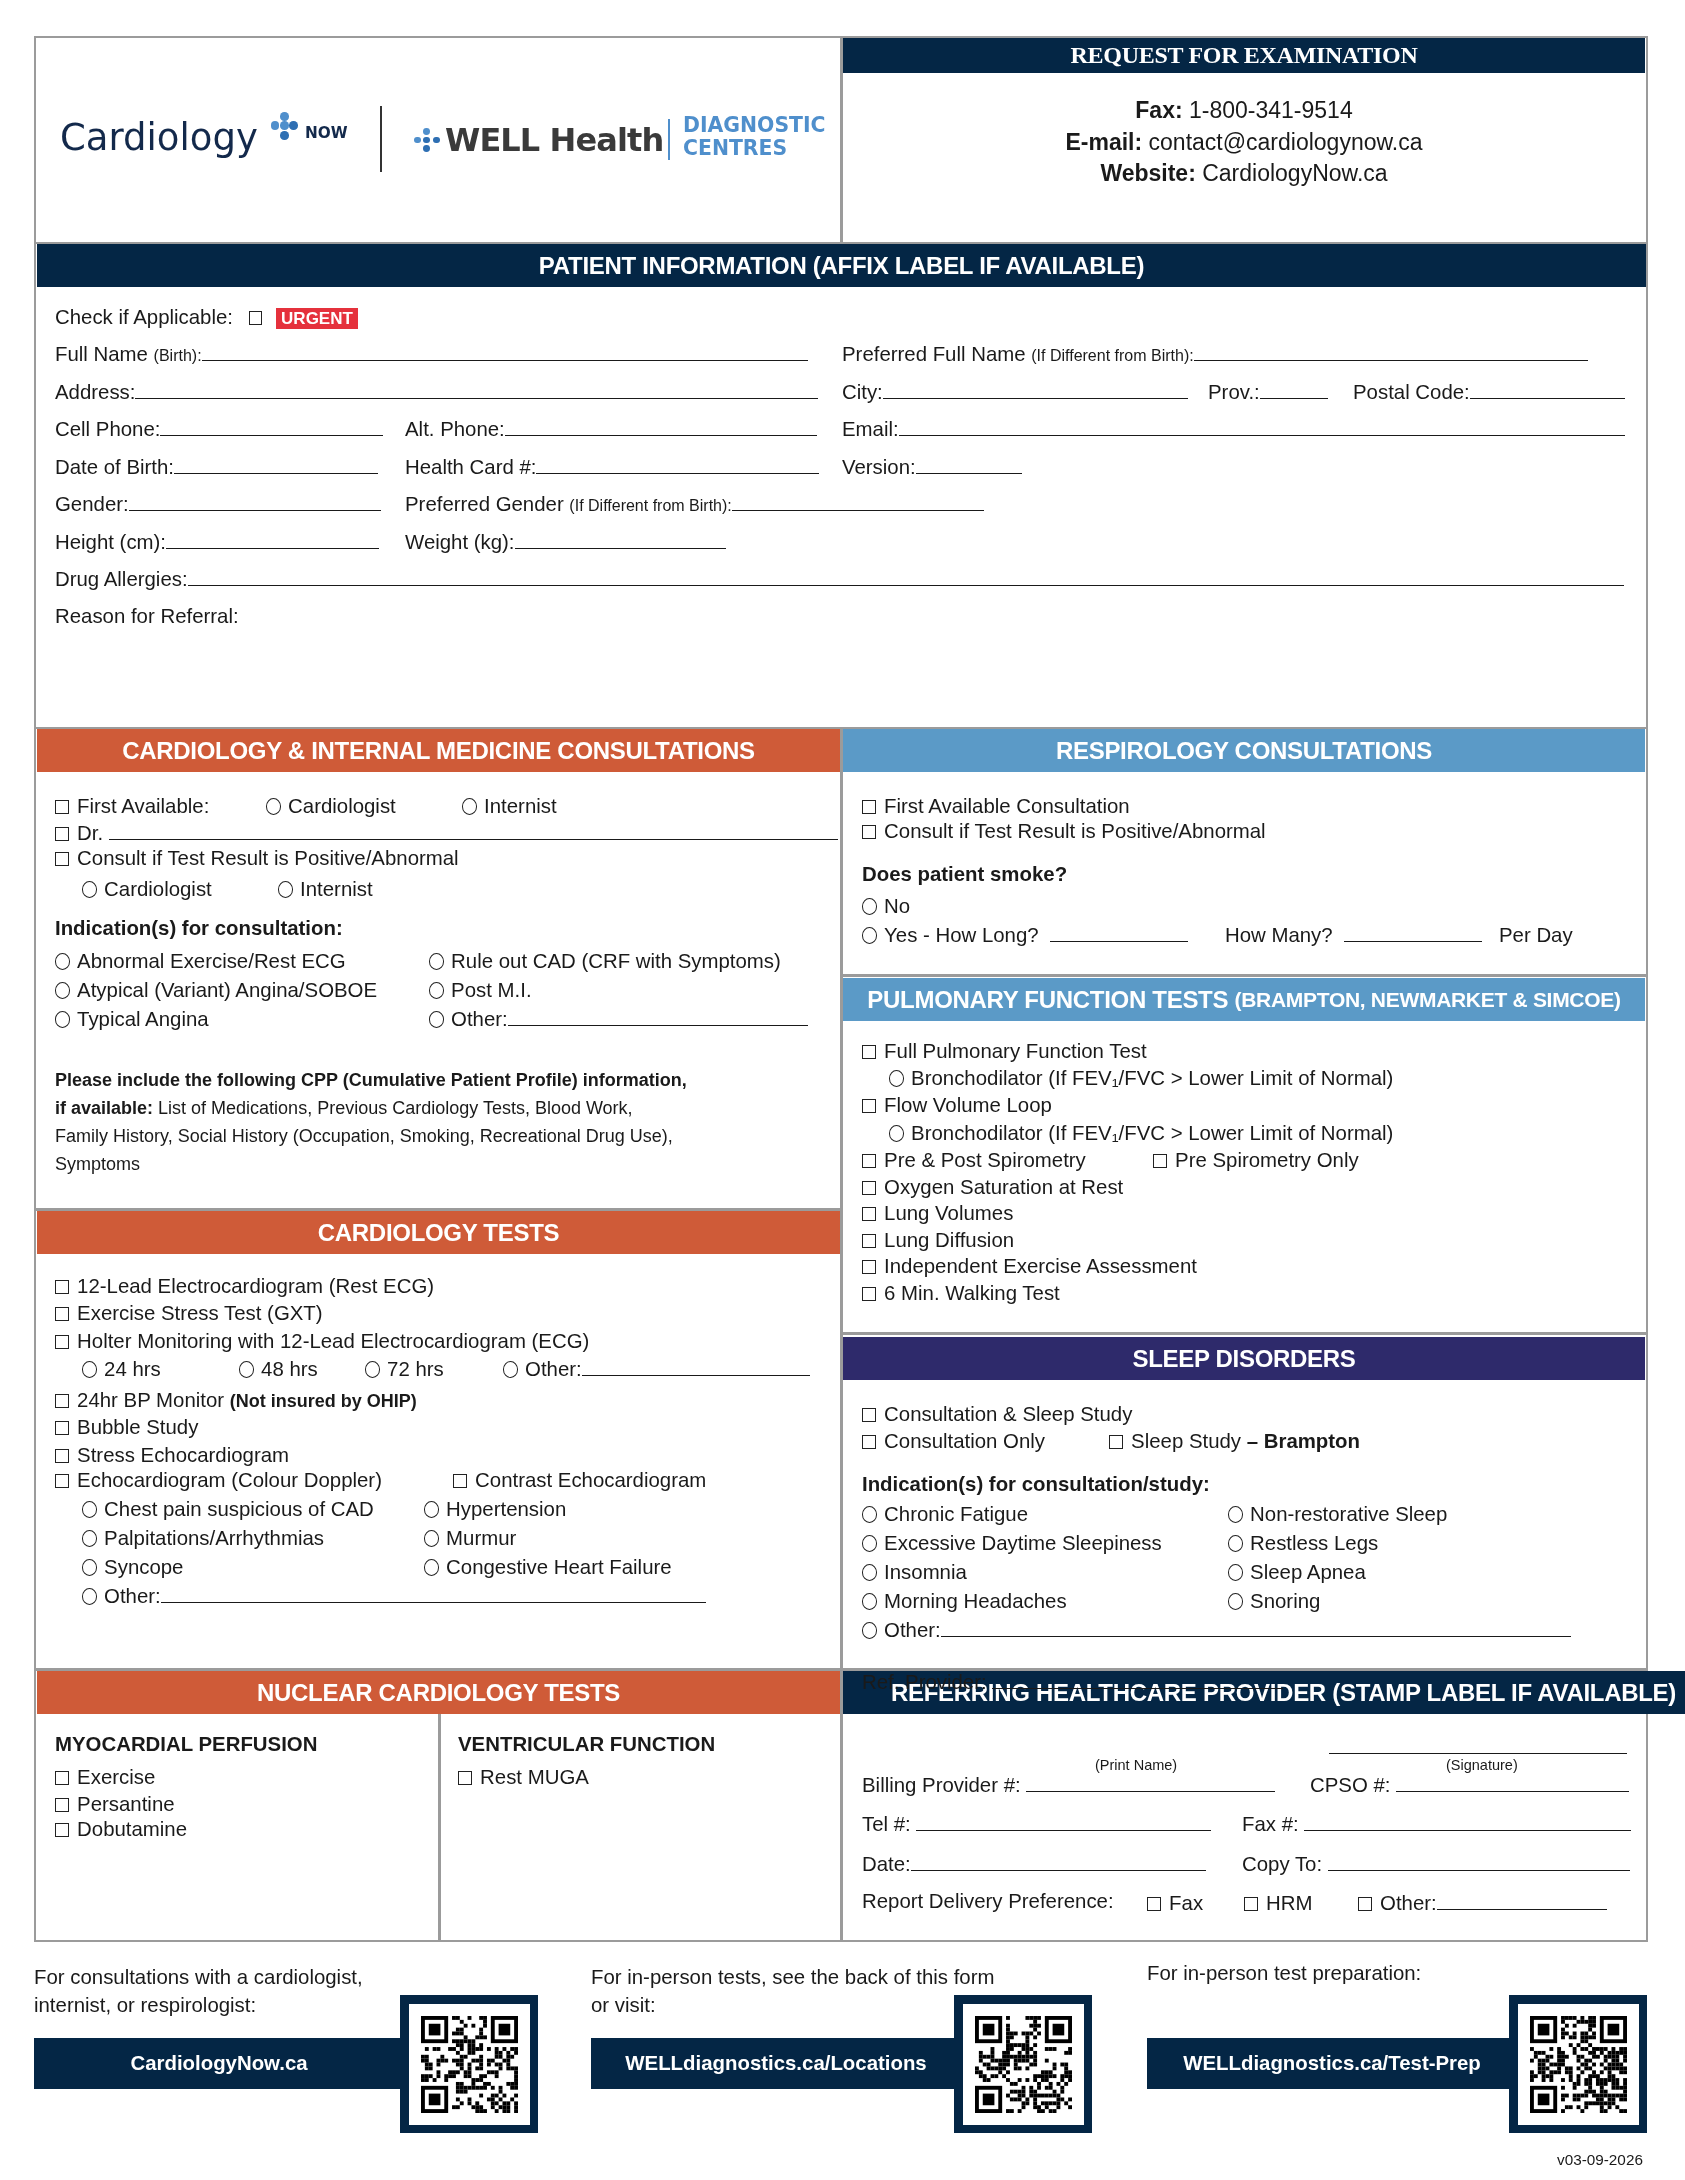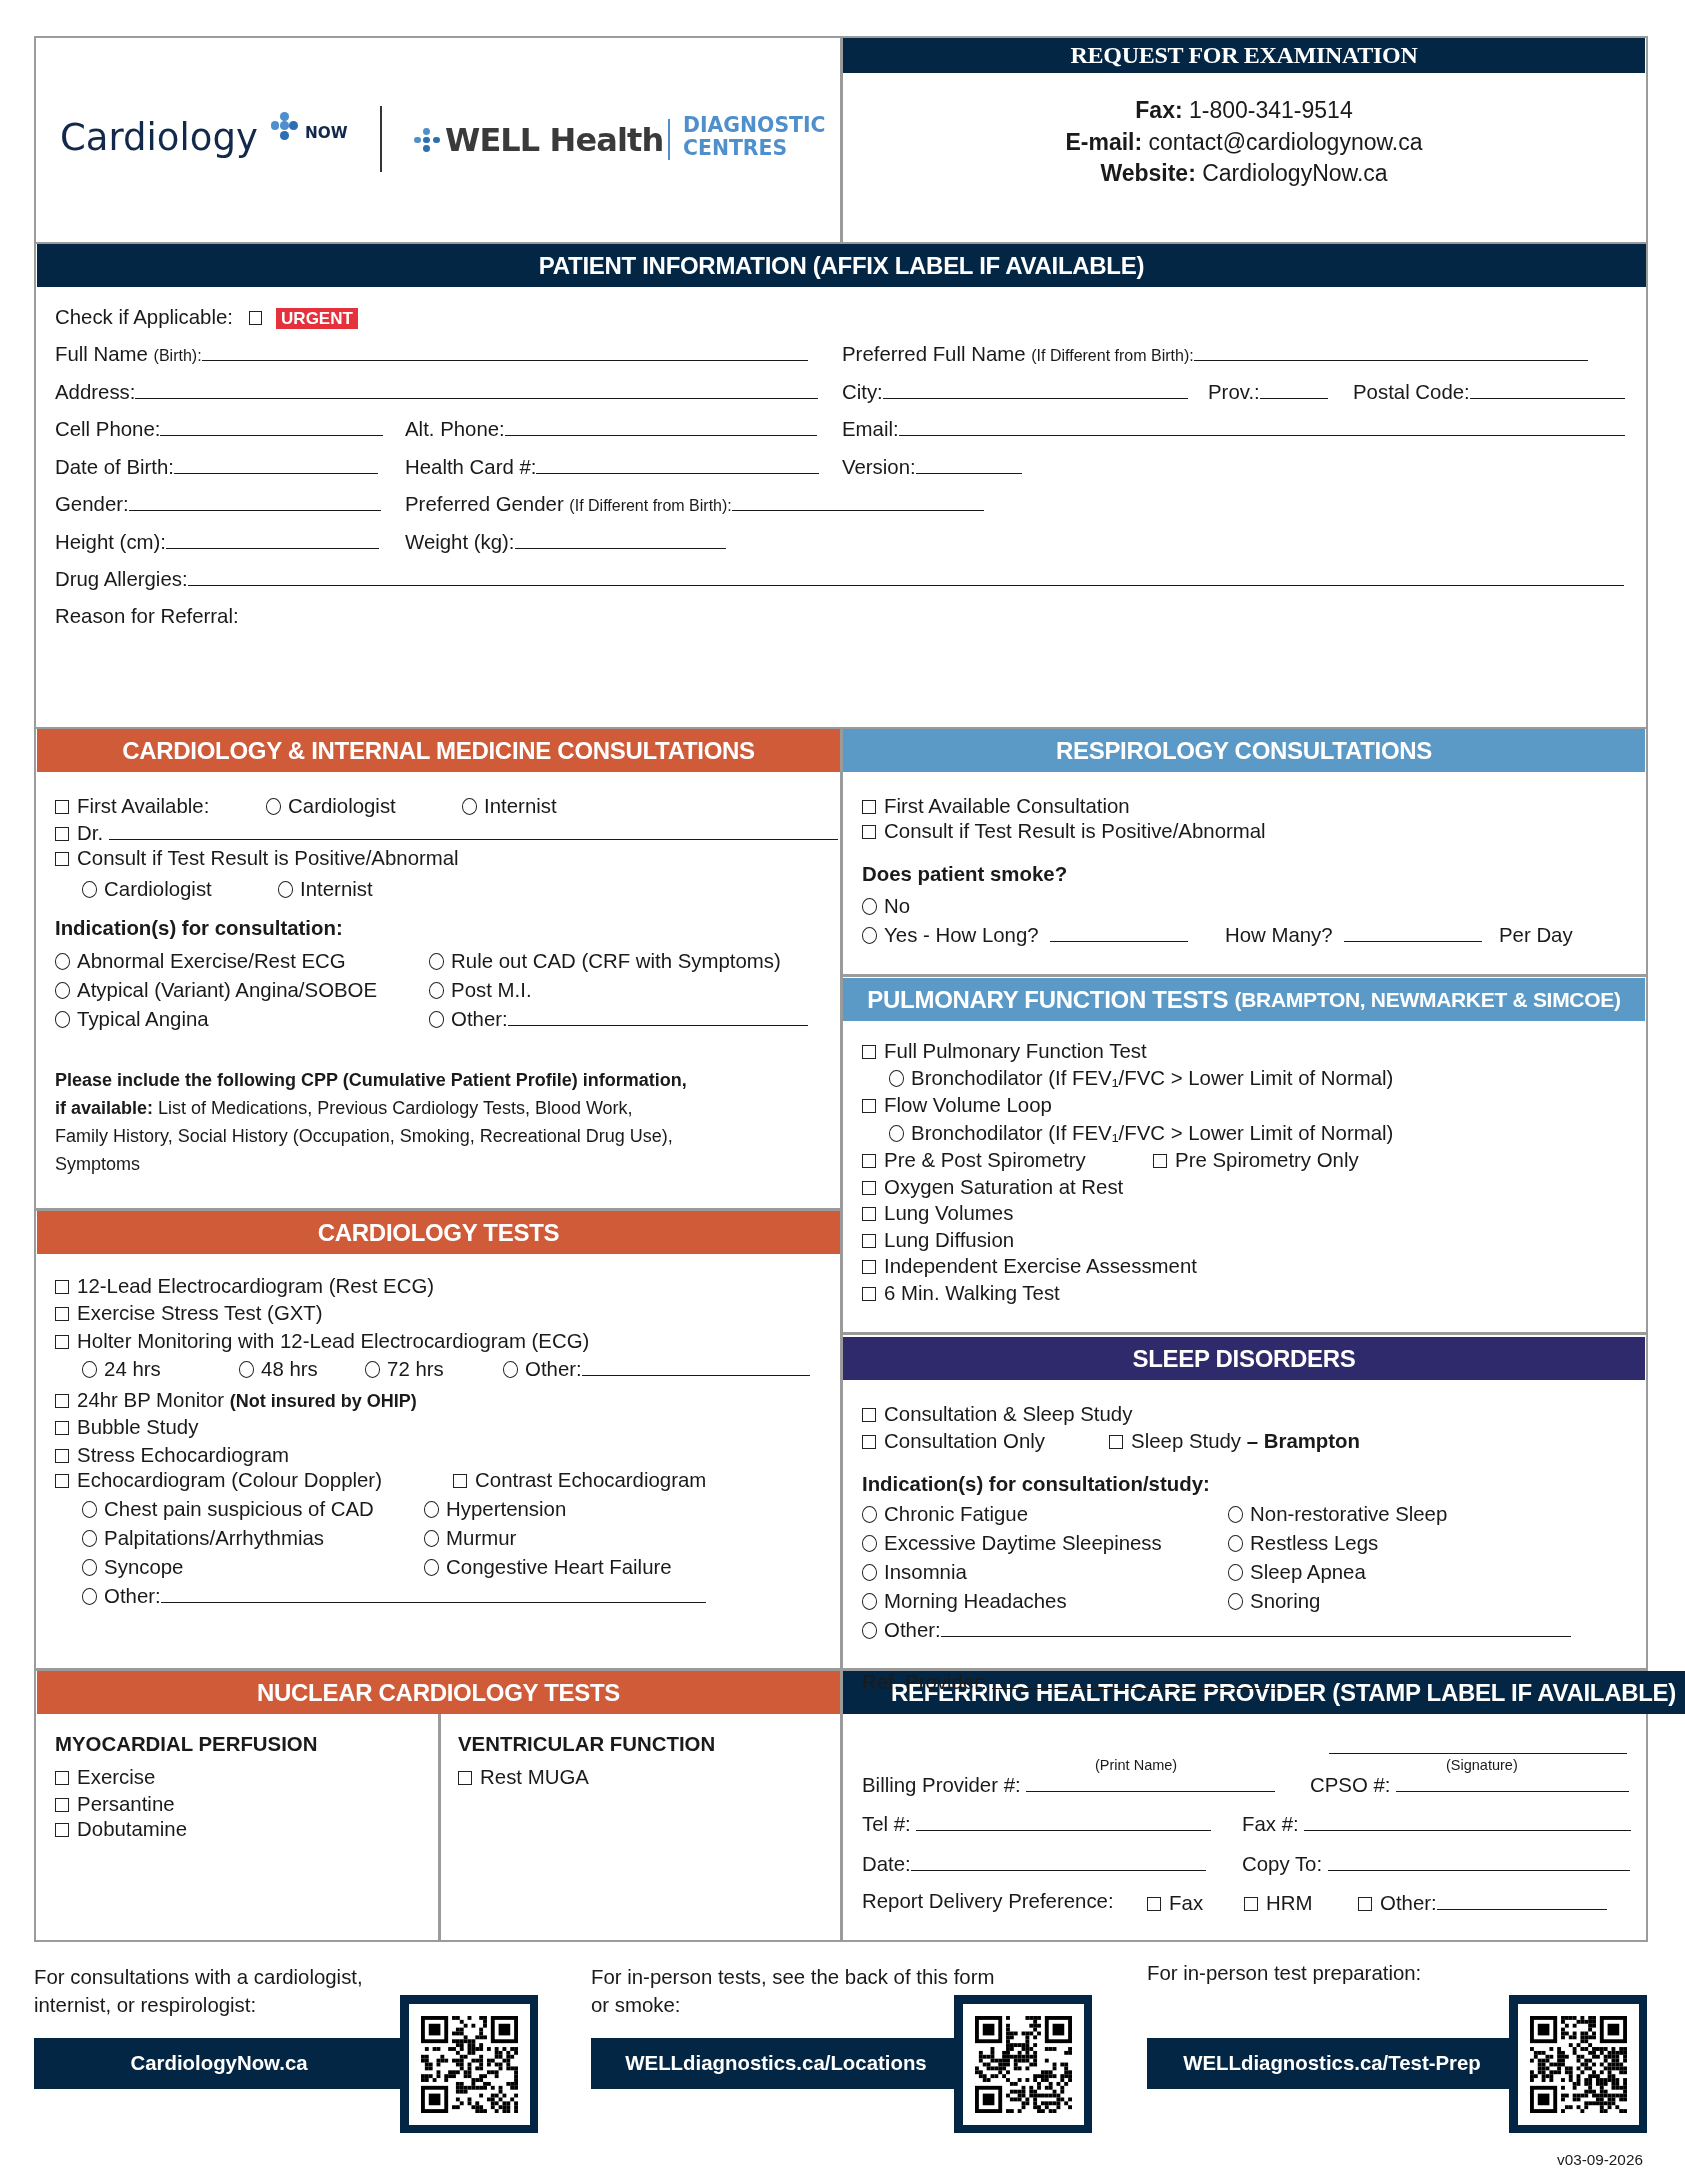--- a/index.html
+++ b/index.html
@@ -427,21 +427,21 @@
         <rect x="18.5" y="0.5" width="6" height="6" fill="none" stroke="#000" stroke-width="1"></rect>
         <rect x="20" y="2" width="3" height="3" fill="#000"></rect>
         <rect x="0.5" y="18.5" width="6" height="6" fill="none" stroke="#000" stroke-width="1"></rect>
         <rect x="2" y="20" width="3" height="3" fill="#000"></rect>
       </svg>
     </div>
   </div>
 
 <div class="t" style="left:591px;top:1963px;line-height:28px;white-space:normal;width:477px;">
   <div>For in-person tests, see the back of this form</div>
-  <div>or smoke:</div>
+  <div>or visit:</div>
 </div>
 <div class="footbar" style="left:591px;top:2038px;width:370px;">WELLdiagnostics.ca/Locations</div>
 <div class="qrwrap" style="left:954px;top:1995px;">
     <div class="qrinner">
       <svg class="qr" viewBox="0 0 25 25">
         <rect x="8" y="0" width="1" height="1" fill="#000"></rect>
         <rect x="13" y="0" width="1" height="1" fill="#000"></rect>
         <rect x="14" y="0" width="1" height="1" fill="#000"></rect>
         <rect x="15" y="0" width="1" height="1" fill="#000"></rect>
         <rect x="16" y="0" width="1" height="1" fill="#000"></rect>

